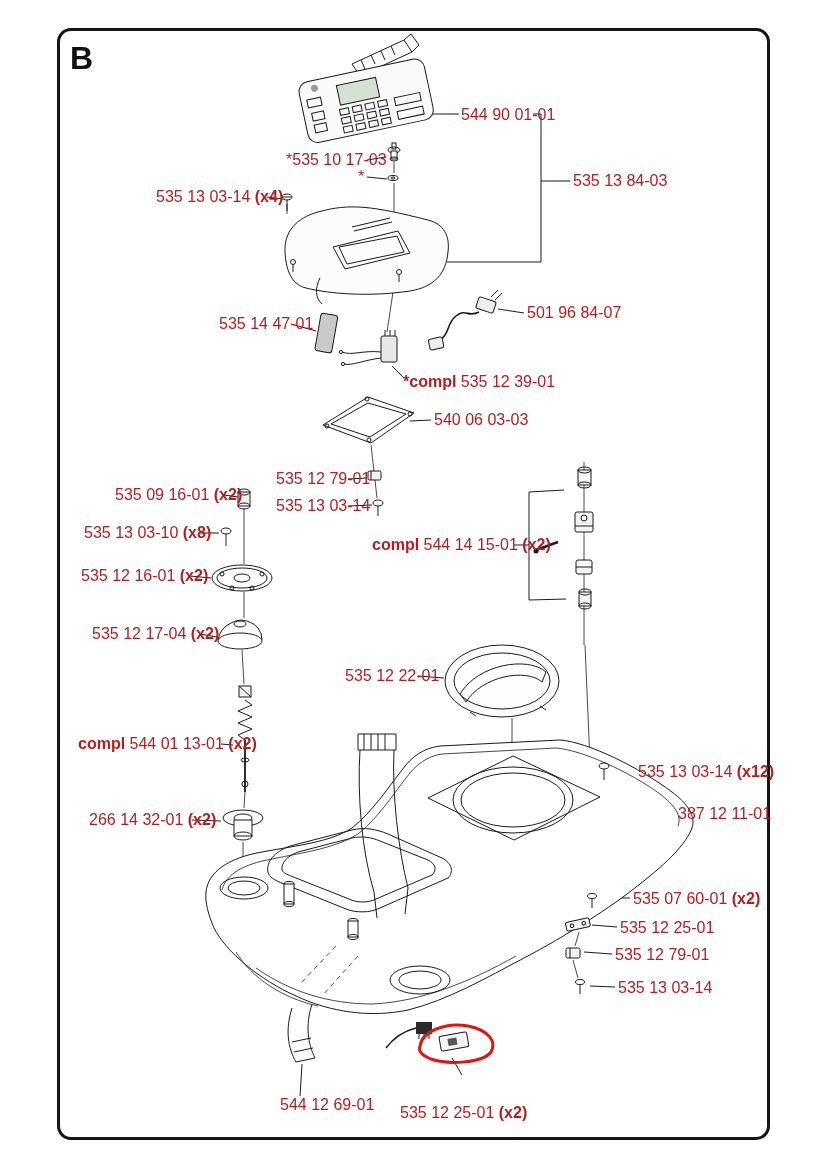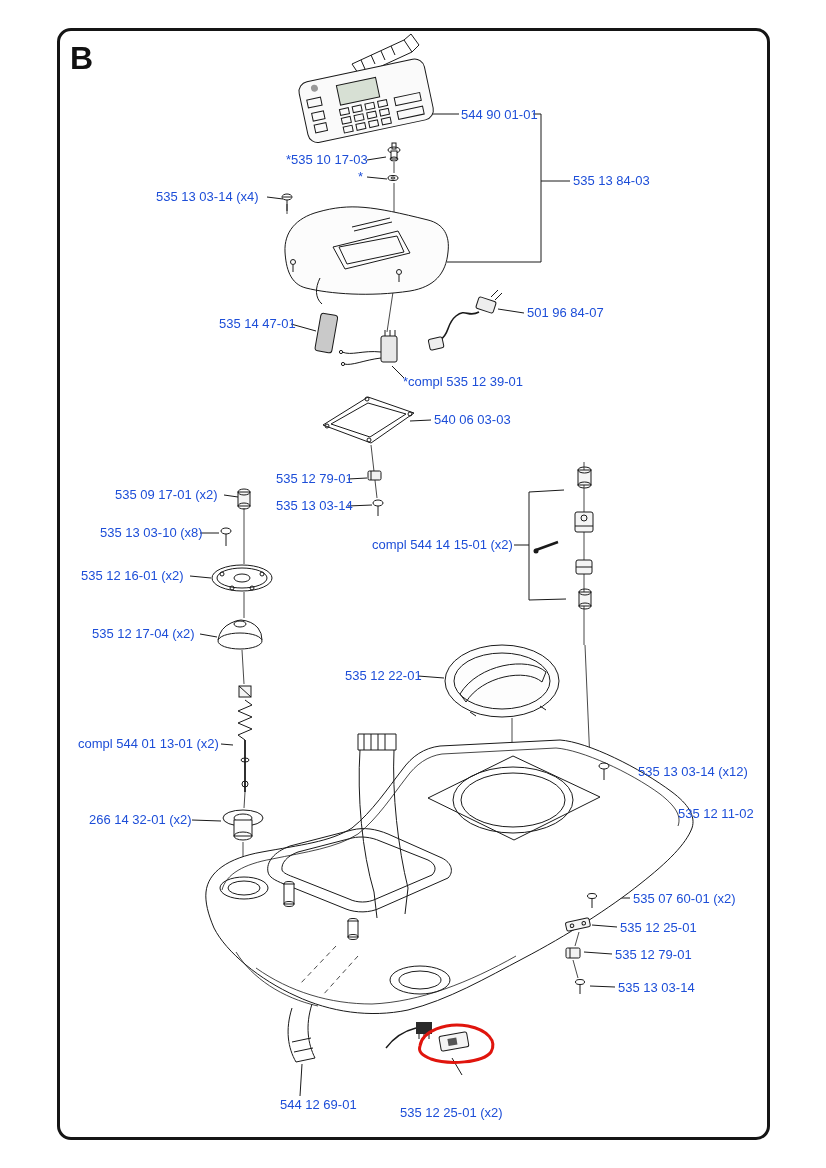--- a/index.html
+++ b/index.html
@@ -19,24 +19,24 @@
     background:#fff;
   }
   .section-letter {
     position:absolute; left:70px; top:40px;
     font-size:32px; font-weight:bold; color:#111;
     z-index:4;
   }
   svg.drawing { position:absolute; left:0; top:0; width:826px; height:1168px; z-index:2; }
   .label {
     position:absolute; z-index:3;
-    font-size:13px; line-height:14px; color:#1d4ed8;
+    font-size:16px; line-height:14px; color:#b91c1c;
     white-space:nowrap;
   }
-  .label .b { font-weight:normal; }
+  .label .b { font-weight:bold; }
 </style>
 </head>
 <body>
 
 <div class="frame"></div>
 <div class="section-letter">B</div>
 
 <svg class="drawing" viewBox="0 0 826 1168" xmlns="http://www.w3.org/2000/svg" fill="none" stroke="#1a1a1a" stroke-width="1">
 
   <g stroke="#1a1a1a" stroke-width="1">
@@ -358,28 +358,28 @@
 <div class="label" style="left:286px;top:153px"><span class="b"></span><span>*535 10 17-03</span><span class="b"></span></div>
 <div class="label" style="left:358px;top:170px"><span class="b"></span><span>*</span><span class="b"></span></div>
 <div class="label" style="left:156px;top:190px"><span class="b"></span><span>535 13 03-14 </span><span class="b">(x4)</span></div>
 <div class="label" style="left:573px;top:174px"><span class="b"></span><span>535 13 84-03</span><span class="b"></span></div>
 <div class="label" style="left:219px;top:317px"><span class="b"></span><span>535 14 47-01</span><span class="b"></span></div>
 <div class="label" style="left:527px;top:306px"><span class="b"></span><span>501 96 84-07</span><span class="b"></span></div>
 <div class="label" style="left:403px;top:375px"><span class="b">*compl </span><span>535 12 39-01</span><span class="b"></span></div>
 <div class="label" style="left:434px;top:413px"><span class="b"></span><span>540 06 03-03</span><span class="b"></span></div>
 <div class="label" style="left:276px;top:472px"><span class="b"></span><span>535 12 79-01</span><span class="b"></span></div>
 <div class="label" style="left:276px;top:499px"><span class="b"></span><span>535 13 03-14</span><span class="b"></span></div>
-<div class="label" style="left:115px;top:488px"><span class="b"></span><span>535 09 17-01 </span><span class="b">(x2)</span></div>
-<div class="label" style="left:100px;top:526px"><span class="b"></span><span>535 13 03-10 </span><span class="b">(x8)</span></div>
+<div class="label" style="left:115px;top:488px"><span class="b"></span><span>535 09 16-01 </span><span class="b">(x2)</span></div>
+<div class="label" style="left:84px;top:526px"><span class="b"></span><span>535 13 03-10 </span><span class="b">(x8)</span></div>
 <div class="label" style="left:81px;top:569px"><span class="b"></span><span>535 12 16-01 </span><span class="b">(x2)</span></div>
 <div class="label" style="left:92px;top:627px"><span class="b"></span><span>535 12 17-04 </span><span class="b">(x2)</span></div>
 <div class="label" style="left:372px;top:538px"><span class="b">compl </span><span>544 14 15-01 </span><span class="b">(x2)</span></div>
 <div class="label" style="left:345px;top:669px"><span class="b"></span><span>535 12 22-01</span><span class="b"></span></div>
 <div class="label" style="left:78px;top:737px"><span class="b">compl </span><span>544 01 13-01 </span><span class="b">(x2)</span></div>
 <div class="label" style="left:638px;top:765px"><span class="b"></span><span>535 13 03-14 </span><span class="b">(x12)</span></div>
-<div class="label" style="left:678px;top:807px"><span class="b"></span><span>535 12 11-02</span><span class="b"></span></div>
+<div class="label" style="left:678px;top:807px"><span class="b"></span><span>387 12 11-01</span><span class="b"></span></div>
 <div class="label" style="left:89px;top:813px"><span class="b"></span><span>266 14 32-01 </span><span class="b">(x2)</span></div>
 <div class="label" style="left:633px;top:892px"><span class="b"></span><span>535 07 60-01 </span><span class="b">(x2)</span></div>
 <div class="label" style="left:620px;top:921px"><span class="b"></span><span>535 12 25-01</span><span class="b"></span></div>
 <div class="label" style="left:615px;top:948px"><span class="b"></span><span>535 12 79-01</span><span class="b"></span></div>
 <div class="label" style="left:618px;top:981px"><span class="b"></span><span>535 13 03-14</span><span class="b"></span></div>
 <div class="label" style="left:400px;top:1106px"><span class="b"></span><span>535 12 25-01 </span><span class="b">(x2)</span></div>
 <div class="label" style="left:280px;top:1098px"><span class="b"></span><span>544 12 69-01</span><span class="b"></span></div>
 
 </body></html>

